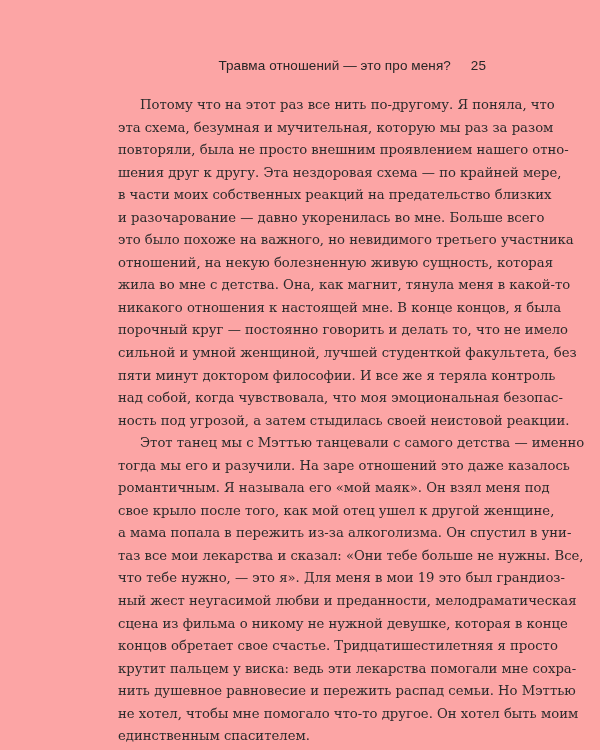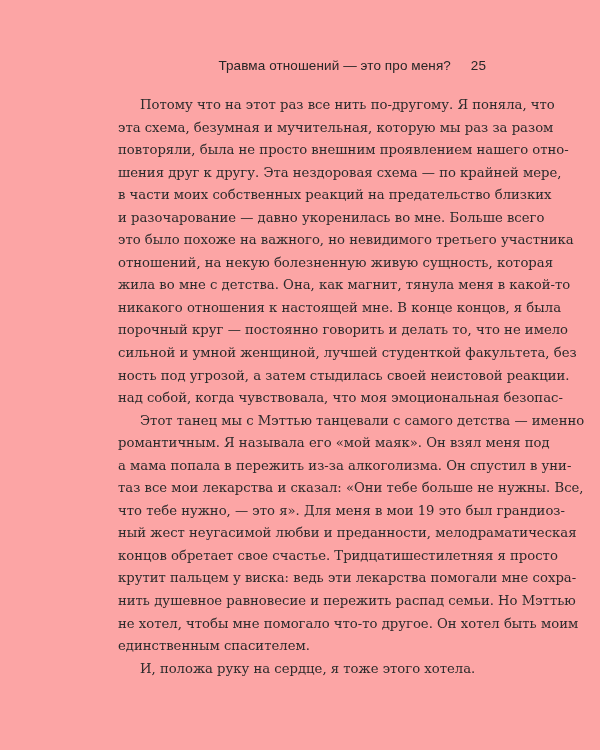--- a/index.html
+++ b/index.html
@@ -71,28 +71,32 @@
       <span class="line">повторяли, была не просто внешним проявлением нашего отно-</span>
       <span class="line">шения друг к другу. Эта нездоровая схема — по крайней мере,</span>
       <span class="line">в части моих собственных реакций на предательство близких</span>
       <span class="line">и разочарование — давно укоренилась во мне. Больше всего</span>
       <span class="line">это было похоже на важного, но невидимого третьего участника</span>
       <span class="line">отношений, на некую болезненную живую сущность, которая</span>
       <span class="line">жила во мне с детства. Она, как магнит, тянула меня в какой-то</span>
       <span class="line">никакого отношения к настоящей мне. В конце концов, я была</span>
       <span class="line">порочный круг — постоянно говорить и делать то, что не имело</span>
       <span class="line">сильной и умной женщиной, лучшей студенткой факультета, без</span>
+      <span class="line">пяти минут доктором философии. И все же я теряла контроль</span>
+      <span class="line">над собой, когда чувствовала, что моя эмоциональная безопас-</span>
       <span class="line last">ность под угрозой, а затем стыдилась своей неистовой реакции.</span>
-      <span class="line">над собой, когда чувствовала, что моя эмоциональная безопас-</span>
       <span class="line indent">Этот танец мы с Мэттью танцевали с самого детства — именно</span>
+      <span class="line">тогда мы его и разучили. На заре отношений это даже казалось</span>
       <span class="line">романтичным. Я называла его «мой маяк». Он взял меня под</span>
+      <span class="line">свое крыло после того, как мой отец ушел к другой женщине,</span>
       <span class="line">а мама попала в пережить из-за алкоголизма. Он спустил в уни-</span>
       <span class="line">таз все мои лекарства и сказал: «Они тебе больше не нужны. Все,</span>
       <span class="line">что тебе нужно, — это я». Для меня в мои 19 это был грандиоз-</span>
       <span class="line">ный жест неугасимой любви и преданности, мелодраматическая</span>
+      <span class="line">сцена из фильма о никому не нужной девушке, которая в конце</span>
       <span class="line">концов обретает свое счастье. Тридцатишестилетняя я просто</span>
       <span class="line">крутит пальцем у виска: ведь эти лекарства помогали мне сохра-</span>
       <span class="line">нить душевное равновесие и пережить распад семьи. Но Мэттью</span>
       <span class="line">не хотел, чтобы мне помогало что-то другое. Он хотел быть моим</span>
       <span class="line last">единственным спасителем.</span>
       <span class="line indent last">И, положа руку на сердце, я тоже этого хотела.</span>
     </div>
 </div>
 
 </body></html>

